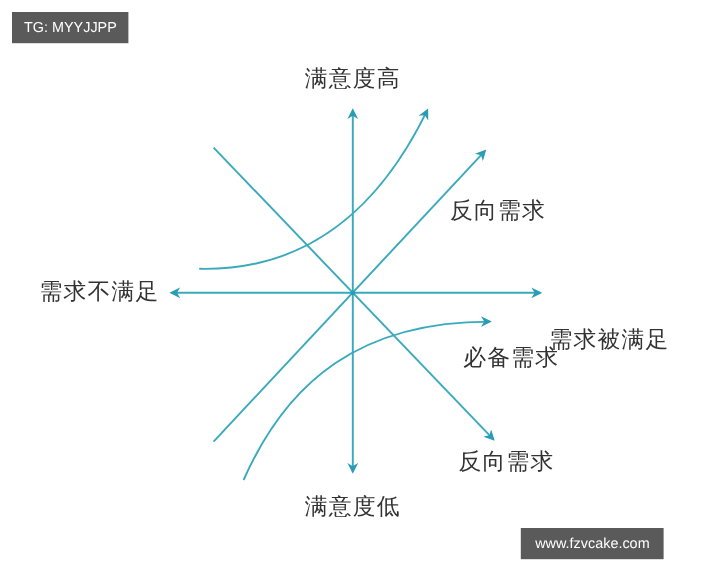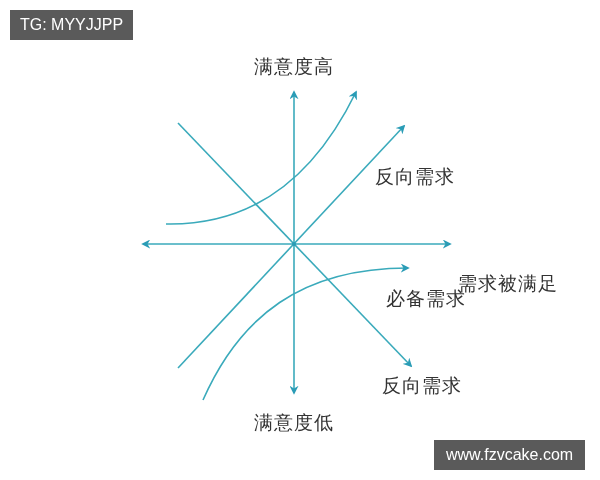--- a/index.html
+++ b/index.html
@@ -2,21 +2,21 @@
 <html><head>
   <meta charset="utf-8">
   <style>
     html, body { margin: 0; padding: 0; background: #ffffff; }
     body { width: 600px; height: 480px; position: relative; overflow: hidden;
            font-family: "DejaVu Serif", "Liberation Serif", serif; }
     .diagram { position: absolute; left: 0; top: 0; width: 600px; height: 480px; }
     .lbl { position: absolute; font-size: 19px; color: #333333; white-space: nowrap;
            letter-spacing: 1px; line-height: 1; }
     .wm { position: absolute; background: #5a5a5a; color: #ffffff;
-          font-family: "Liberation Sans", "DejaVu Sans", sans-serif; font-size: 16px;
+          font-family: "Liberation Sans", "DejaVu Sans", sans-serif; font-size: 12px;
           line-height: 1; padding: 7px 10px; }
   </style>
 </head>
 <body>
 
 <div class="diagram">
   <svg width="600" height="480" viewBox="0 0 600 480">
     <defs>
       <marker id="arr" viewBox="0 0 10 10" refX="8" refY="5" markerWidth="9" markerHeight="9" orient="auto-start-reverse" markerUnits="userSpaceOnUse">
         <path d="M0,0 L10,5 L0,10 L3,5 z" fill="#2a9cb6"></path>
@@ -34,20 +34,21 @@
 
       <path d="M166,224 C260,226 318,170 356,92" marker-end="url(#arr)"></path>
 
       <path d="M203,400 C240,316 302,268 408,268" marker-end="url(#arr)"></path>
     </g>
     <circle cx="294" cy="244" r="2" fill="#2a9cb6"></circle>
   </svg>
 
   <div class="lbl" style="left:254px; top:57px;">满意度高</div>
   <div class="lbl" style="left:375px; top:167px;">反向需求</div>
+  <div class="lbl" style="left:33px; top:234px;">需求不满足</div>
   <div class="lbl" style="left:458px; top:234px;margin-top:40px;">需求被满足</div>
   <div class="lbl" style="left:386px; top:279px;margin-top:10px;">必备需求</div>
   <div class="lbl" style="left:254px; top:413px;">满意度低</div>
   <div class="lbl" style="left:382px; top:376px;">反向需求</div>
 </div>
 
 <div class="wm" style="left:10px; top:10px;">TG: MYYJJPP</div>
 <div class="wm" style="left:434px; top:440px; padding:7px 12px;">www.fzvcake.com</div>
 
 </body></html>

